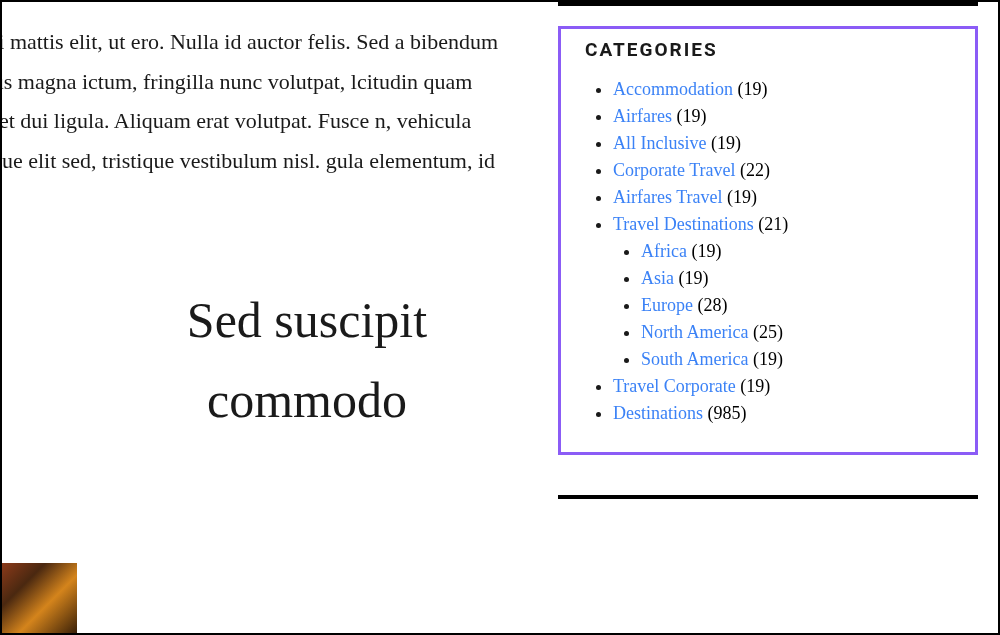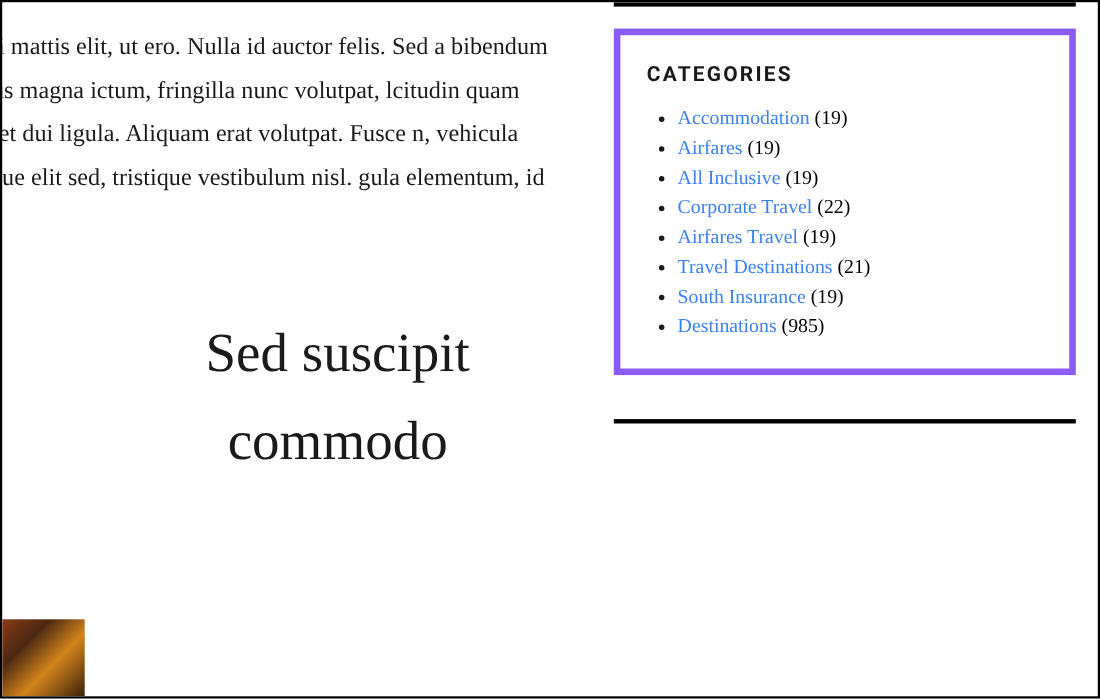--- a/index.html
+++ b/index.html
@@ -40,22 +40,22 @@
     top: 0;
     right: 20px;
     width: 420px;
   }
   .divider {
     border: none;
     border-top: 4px solid #000;
     margin: 0 0 20px 0;
   }
   .widget {
-    border: 6px solid #8b5cf6;
-    padding: 24px 24px 22px 24px;
+    border: 3px solid #8b5cf6;
+    padding: 9px 24px 22px 24px;
     margin-bottom: 40px;
   }
   .widget-title {
     font-family: -apple-system, BlinkMacSystemFont, "Segoe UI", Roboto, "Helvetica Neue", Arial, sans-serif;
     font-weight: 700;
     font-size: 19px;
     letter-spacing: 2px;
     margin: 0 0 18px 0;
     color: #1a1a1a;
   }
@@ -117,23 +117,45 @@
         <a href="#">Corporate Travel</a>
         <span class="count">(22)</span>
       </li>
       <li>
         <a href="#">Airfares Travel</a>
         <span class="count">(19)</span>
       </li>
       <li>
         <a href="#">Travel Destinations</a>
         <span class="count">(21)</span>
+        <ul class="cat-sublist">
+          <li>
+            <a href="#">Africa</a>
+            <span class="count">(19)</span>
+          </li>
+          <li>
+            <a href="#">Asia</a>
+            <span class="count">(19)</span>
+          </li>
+          <li>
+            <a href="#">Europe</a>
+            <span class="count">(28)</span>
+          </li>
+          <li>
+            <a href="#">North America</a>
+            <span class="count">(25)</span>
+          </li>
+          <li>
+            <a href="#">South America</a>
+            <span class="count">(19)</span>
+          </li>
+        </ul>
       </li>
       <li>
-        <a href="#">South Insurance</a>
+        <a href="#">Travel Corporate</a>
         <span class="count">(19)</span>
       </li>
       <li>
         <a href="#">Destinations</a>
         <span class="count">(985)</span>
       </li>
     </ul>
   </section>
   <hr class="divider">
 </aside>

